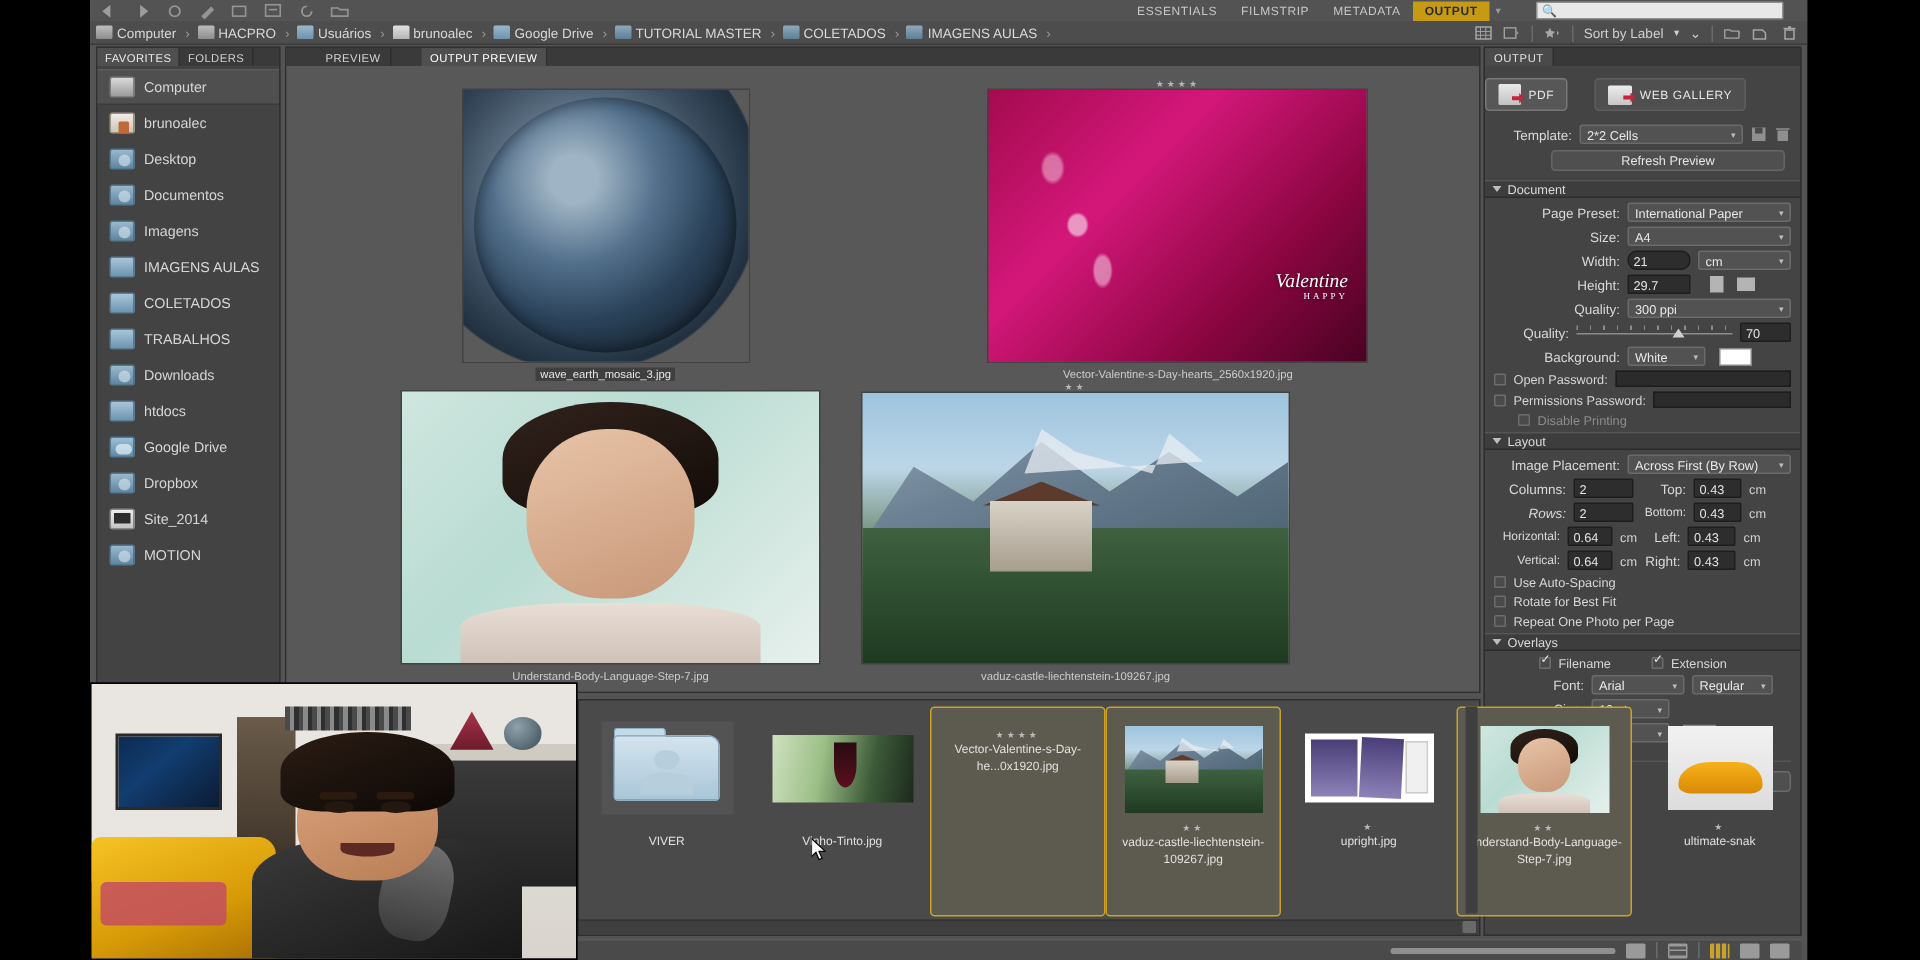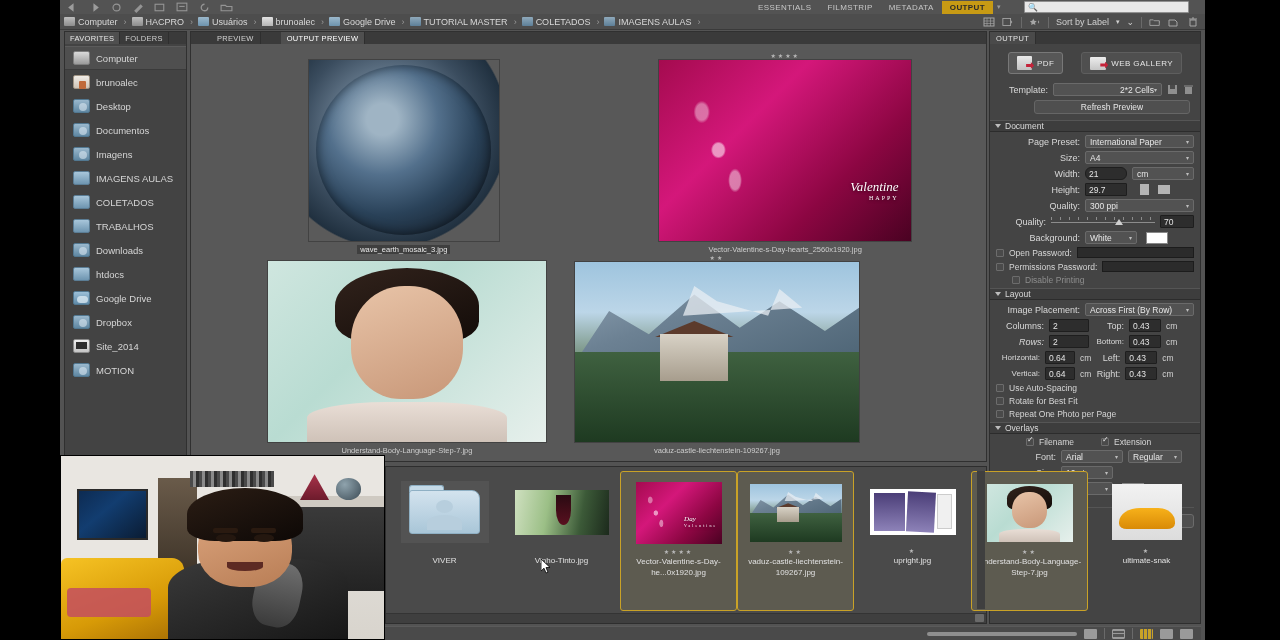--- a/index.html
+++ b/index.html
@@ -195,21 +195,21 @@
   .art-folder .torso{position:absolute;left:30%;top:55%;width:40%;height:24%;border-radius:50% 50% 0 0;background:#b7cedd;}
 
   
   .right {
     position:absolute; right:4px; top:31px; width:212px; bottom:16px;
     background:#444; border:1px solid #2e2e2e;
     font-size:9px; color:#d4d4d4;
   }
   .rtabs { display:flex; height:12px; background:#383838; }
   .rtab { font-size:7.5px; letter-spacing:.4px; color:#e2e2e2; padding:2px 6px 0 6px; background:#4a4a4a; border-right:1px solid #2e2e2e; }
-  .outbtns { display:flex; gap:18px; justify-content:center; padding:8px 0 6px 0; }
+  .outbtns { display:flex; gap:18px; padding:8px 0 6px 0; }
   .outbtn {
     display:flex; align-items:center; gap:5px;
     background:#4f4f4f; border:1px solid #5e5e5e; border-radius:3px;
     padding:3px 8px; font-size:8px; letter-spacing:.4px; color:#e6e6e6;
   }
   .outbtn.sel { background:#575757; border-color:#787878; }
   .pdfico { width:15px; height:14px; background:linear-gradient(#e9e9e9,#c2c2c2); border-radius:1px; position:relative;}
   .pdfico:after{content:"";position:absolute;right:-2px;bottom:1px;width:8px;height:7px;background:#c4233a;clip-path:polygon(0 30%,60% 30%,60% 0,100% 50%,60% 100%,60% 70%,0 70%);}
   .webico { width:16px; height:13px; background:linear-gradient(#ededed,#c6c6c6); border-radius:1px; position:relative;}
   .webico:after{content:"";position:absolute;right:-2px;bottom:1px;width:8px;height:7px;background:#c4233a;clip-path:polygon(0 30%,60% 30%,60% 0,100% 50%,60% 100%,60% 70%,0 70%);}
@@ -590,21 +590,21 @@
           <span>PDF</span>
         </div>
         <div class="outbtn">
           <span class="webico"></span>
           <span>WEB GALLERY</span>
         </div>
       </div>
 
       <div class="row">
         <span class="lbl" style="width:52px;">Template:</span>
-        <div class="sel-in" style="flex:1;justify-content:flex-end;">
+        <div class="sel-in" style="flex:1;">
           <span>2*2 Cells</span>
           <span class="car">▾</span>
         </div>
         <svg style="width:11px;height:11px;" viewBox="0 0 11 11">
             <rect x="1" y="1" width="9" height="9" fill="#8f8f8f"></rect>
             <rect x="3" y="1" width="5" height="4" fill="#4a4a4a"></rect>
           </svg>
         <svg style="width:11px;height:11px;" viewBox="0 0 11 11">
             <path d="M2 3h7v7H2z" fill="#8f8f8f"></path>
             <path d="M1 2h9" stroke="#8f8f8f"></path>
@@ -825,26 +825,20 @@
           <div class="fsthumb">
             <div class="art art-wine" style="width:94px;height:45px;">
               <div class="glass"></div>
             </div>
           </div>
           <div class="fsstars"></div>
           <div class="fsname">Vinho-Tinto.jpg</div>
         </div>
 
         <div class="fscell sel">
-          <div class="fsthumb">
-            <div class="art art-val" style="width:86px;height:62px;">
-              <div class="sw"></div>
-              <div class="txt" style="font-size:7px;bottom:26%;">Day<small style="font-size:4px;">Valentine</small></div>
-            </div>
-          </div>
           <div class="fsstars">★★★★</div>
           <div class="fsname">Vector-Valentine-s-Day-he...0x1920.jpg</div>
         </div>
 
         <div class="fscell sel">
           <div class="fsthumb">
             <div class="art art-castle" style="width:92px;height:58px;">
               <div class="mt"></div>
                 <div class="snow"></div>
                 <div class="trees"></div>

